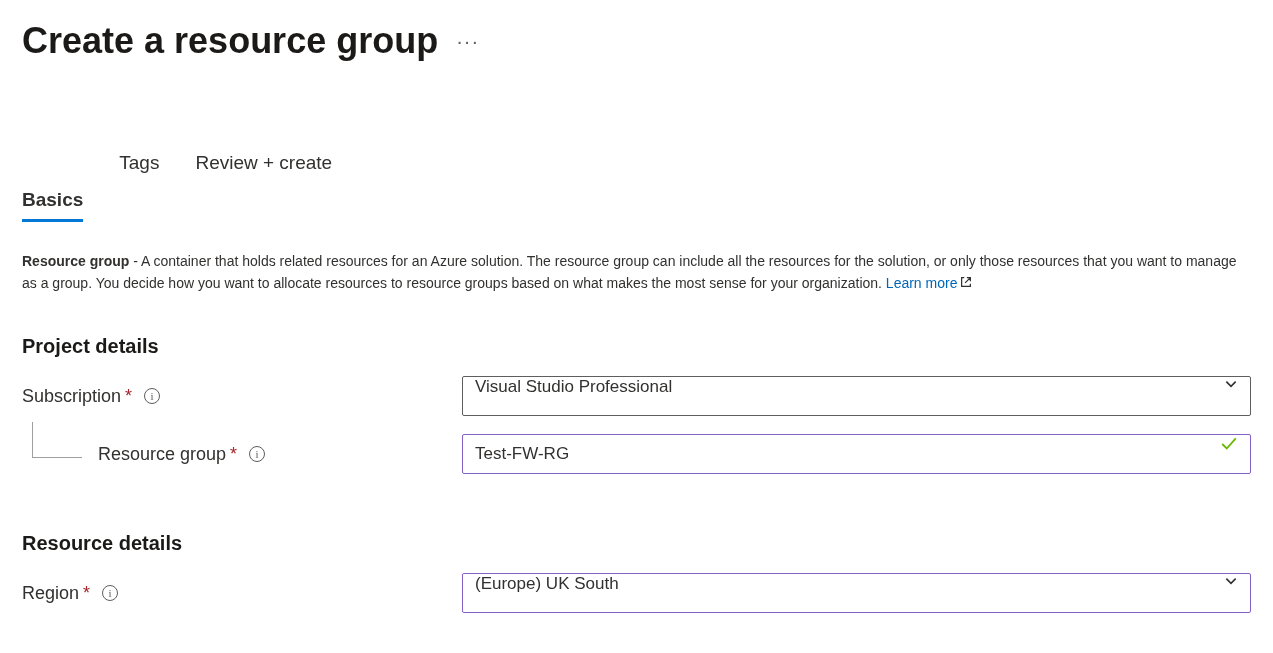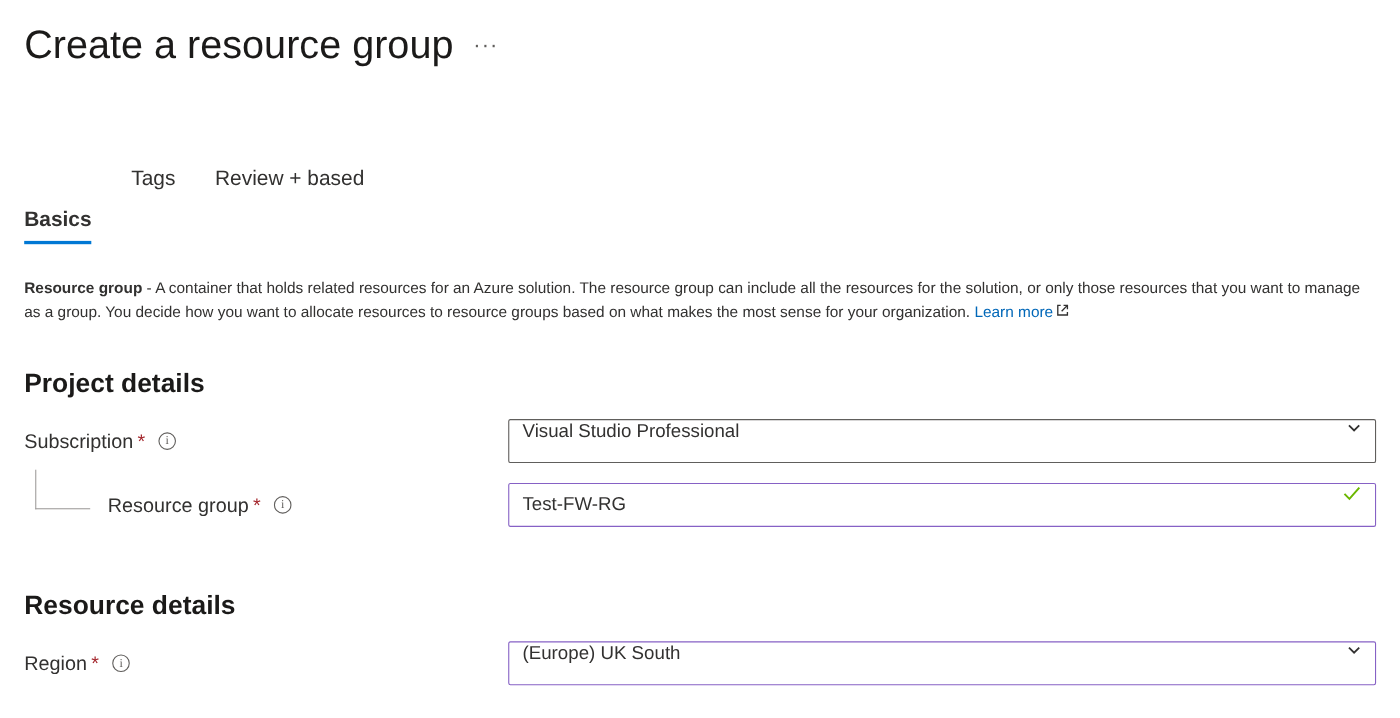--- a/index.html
+++ b/index.html
@@ -11,21 +11,21 @@
       font-size: 16px;
     }
     .header-row {
       display: flex;
       align-items: center;
       gap: 18px;
       margin-bottom: 90px;
     }
     .page-title {
       font-size: 36px;
-      font-weight: 400;
+      font-weight: 700;
       color: #1b1a19;
     }
     .more-dots {
       font-size: 20px;
       color: #605e5c;
       letter-spacing: 1px;
       cursor: pointer;
     }
     .tabs {
       display: flex;
@@ -57,21 +57,21 @@
       color: #0067b8;
       text-decoration: none;
       cursor: pointer;
     }
     .ext-icon {
       display: inline-block;
       vertical-align: -1px;
       margin-left: 2px;
     }
     .section-heading {
-      font-size: 24px;
+      font-size: 20px;
       font-weight: 600;
       margin-bottom: 18px;
       color: #1b1a19;
     }
     .form-row {
       display: flex;
       align-items: center;
       margin-bottom: 18px;
     }
     .label-col {
@@ -142,21 +142,21 @@
 <body>
 
 <div class="header-row">
   <h1 class="page-title">Create a resource group</h1>
   <span class="more-dots">···</span>
 </div>
 
 <div class="tabs">
   <div class="tab active">Basics</div>
   <div class="tab">Tags</div>
-  <div class="tab">Review + based</div>
+  <div class="tab">Review + create</div>
 </div>
 
 <p class="description">
   <b>Resource group</b><span> - A container that holds related resources for an Azure solution. The resource group can include all the resources for the solution, or only those resources that you want to manage as a group. You decide how you want to allocate resources to resource groups based on what makes the most sense for your organization. </span><a class="learn-link">Learn more</a><span class="ext-icon"><svg width="14" height="14" viewBox="0 0 16 16">
         <path fill="none" stroke="#323130" stroke-width="1.4" d="M6 3H3v10h10v-3M9 3h4v4M13 3l-6 6"></path>
       </svg></span>
 </p>
 
 <h2 class="section-heading">Project details</h2>
 

